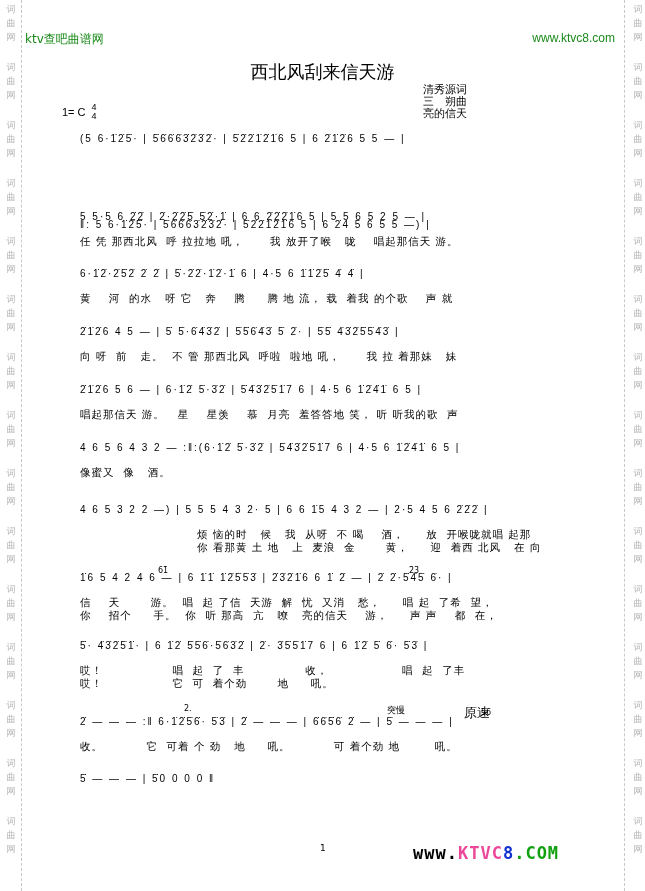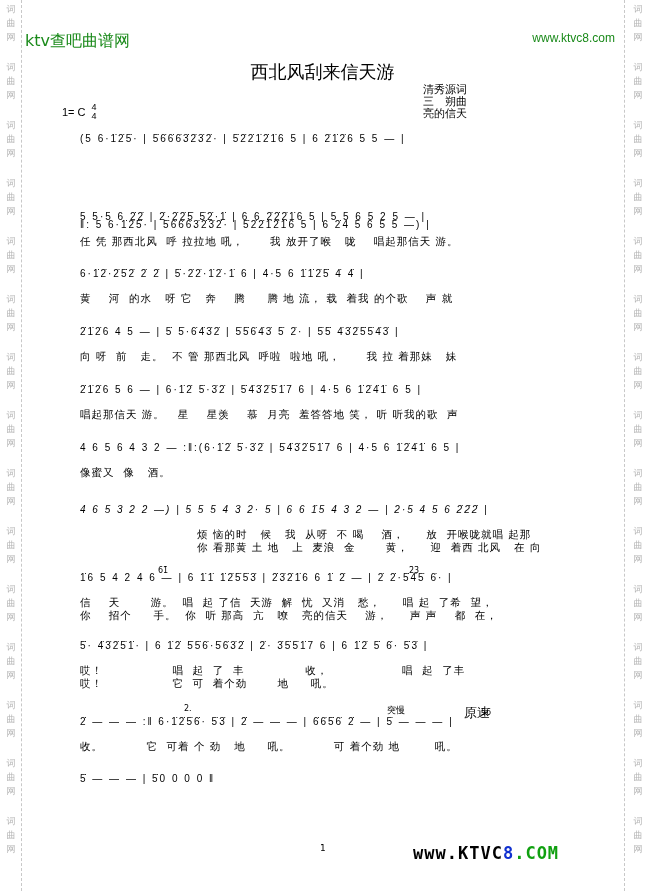--- a/index.html
+++ b/index.html
@@ -1,21 +1,21 @@
 <!DOCTYPE html>
 <html><head>
 <meta charset="utf-8">
 <style>
   html, body { margin: 0; padding: 0; background: #ffffff; }
   body { width: 645px; height: 891px; position: relative; overflow: hidden;
          font-family: "DejaVu Sans", "Liberation Sans", sans-serif; color: #000; }
   .vline { position: absolute; top: 0; bottom: 0; width: 0; border-left: 1px dashed #c8c8c8; }
   .wm-col { position: absolute; top: 0; width: 18px; }
   .wm { position: absolute; font-size: 9px; color: #b4b4b4; line-height: 14px; text-align: center; width: 18px; }
-  .site-left { position: absolute; left: 25px; top: 31px; font-size: 16px; color: #1a8a1a; }
+  .site-left { position: absolute; left: 25px; top: 31px; font-size: 12px; color: #1a8a1a; }
   .site-right { position: absolute; right: 30px; top: 31px; font-size: 12px; color: #1a8a1a; font-family: "Liberation Sans", sans-serif; }
   .title { position: absolute; left: 0; right: 0; top: 60px; text-align: center; font-size: 18px; }
   .credits { position: absolute; left: 423px; top: 84px; font-size: 11px; line-height: 12px; }
   .key { position: absolute; left: 62px; top: 103px; font-size: 11px; display: flex; align-items: center; gap: 6px; font-family: "Liberation Sans", sans-serif; }
   .ts { display: inline-flex; flex-direction: column; font-size: 9px; line-height: 9px; text-align: center; }
   .notes { position: absolute; left: 80px; font-family: "Liberation Sans", sans-serif; font-size: 10px; letter-spacing: 2px; white-space: pre; }
   .lyr { position: absolute; left: 80px; font-size: 10.5px; white-space: pre; letter-spacing: 1px; }
   .small { position: absolute; font-size: 8px; }
   .footer-num { position: absolute; left: 320px; top: 843px; font-size: 9px; }
   .footer-url { position: absolute; left: 413px; top: 843px; font-size: 17px; font-weight: bold; letter-spacing: 1px; font-family: "DejaVu Sans Mono", monospace; }
@@ -145,21 +145,21 @@
     <div class="notes" style="top: 211px;">5 5·5 6 2̇2̇ | 2̇·2̇2̇5̇ 5̇2̇·1̇ | 6 6 2̇2̇2̇1̇6 5 | 5 5 6 5 2 5 — |</div>
     <div class="lyr" style="top: 235px;">任 凭 那西北风  呼 拉拉地 吼，      我 放开了喉   咙    唱起那信天 游。</div>
     <div class="notes" style="top: 268px; text-align: center;">6·1̇2̇·2̇5̇2̇ 2̇ 2̇ | 5̇·2̇2̇·1̇2̇·1̇ 6 | 4·5 6 1̇1̇2̇5̇ 4̇ 4̇ |</div>
     <div class="lyr" style="top: 292px;">黄    河  的水   呀 它   奔    腾     腾 地 流， 载  着我 的个歌    声 就</div>
     <div class="notes" style="top: 326px; text-align: center;">2̇1̇2̇6 4 5 — | 5̇ 5̇·6̇4̇3̇2̇ | 5̇5̇6̇4̇3̇ 5̇ 2̇· | 5̇5̇ 4̇3̇2̇5̇5̇4̇3̇ |</div>
     <div class="lyr" style="top: 350px;">向 呀  前   走。  不 管 那西北风  呼啦  啦地 吼，      我 拉 着那妹   妹</div>
     <div class="notes" style="top: 384px;">2̇1̇2̇6 5 6 — | 6·1̇2̇ 5̇·3̇2̇ | 5̇4̇3̇2̇5̇1̇7 6 | 4·5 6 1̇2̇4̇1̇ 6 5 |</div>
     <div class="lyr" style="top: 408px;">唱起那信天 游。   星    星羡    慕  月亮  羞答答地 笑， 听 听我的歌  声</div>
     <div class="notes" style="top: 442px;">4 6 5 6 4 3 2 — :‖:(6·1̇2̇ 5̇·3̇2̇ | 5̇4̇3̇2̇5̇1̇7 6 | 4·5 6 1̇2̇4̇1̇ 6 5 |</div>
     <div class="lyr" style="top: 466px;">像蜜又  像   酒。</div>
-    <div class="notes" style="top: 504px; font-style: italic;">4 6 5 3 2 2 —) | 5 5 5 4 3 2· 5 | 6 6 1̇5 4 3 2 — | 2·5 4 5 6 2̇2̇2̇ |</div>
+    <div class="notes" style="top: 504px;">4 6 5 3 2 2 —) | 5 5 5 4 3 2· 5 | 6 6 1̇5 4 3 2 — | 2·5 4 5 6 2̇2̇2̇ |</div>
     <div class="lyr" style="top: 528px;">                           烦 恼的时   候   我  从呀  不 喝    酒，     放  开喉咙就唱 起那</div>
     <div class="lyr" style="top: 541px;">                           你 看那黄 土 地   上  麦浪  金       黄，     迎  着西 北风   在 向</div>
     <div class="notes" style="top: 572px;">1̇6 5 4 2 4 6 — | 6 1̇1̇ 1̇2̇5̇5̇3̇ | 2̇3̇2̇1̇6 6 1̇ 2̇ — | 2̇ 2̇·5̇4̇5̇ 6̇· |</div>
     <div class="lyr" style="top: 596px;">信    天       游。  唱  起 了信  天游  解  忧  又消   愁，     唱 起  了希  望，</div>
     <div class="lyr" style="top: 609px;">你    招个     手。  你  听 那高  亢   嘹   亮的信天    游，     声 声    都  在，</div>
     <div class="notes" style="top: 640px;">5̇· 4̇3̇2̇5̇1̇· | 6 1̇2̇ 5̇5̇6̇·5̇6̇3̇2̇ | 2̇· 3̇5̇5̇1̇7 6 | 6 1̇2̇ 5̇ 6̇· 5̇3̇ |</div>
     <div class="lyr" style="top: 664px;">哎！                唱  起  了  丰              收，                 唱  起  了丰</div>
     <div class="lyr" style="top: 677px;">哎！                它  可  着个劲       地     吼。</div>
     <div class="notes" style="top: 716px;">2̇ — — — :‖ 6·1̇2̇5̇6̇· 5̇3̇ | 2̇ — — — | 6̇6̇5̇6̇ 2̇ — | 5̇ — — — |</div>
     <div class="lyr" style="top: 740px;">收。          它  可着 个 劲   地     吼。          可 着个劲 地        吼。</div>
@@ -167,13 +167,13 @@
   </div>
 
 <div class="small" style="left:184px;top:704px;">2.</div>
 <div class="small" style="left:387px;top:704px;font-size:9px;">突慢</div>
 <div class="small" style="left:464px;top:704px;font-size:13px;">原速</div>
 <div class="small" style="left:158px;top:566px;">61̇</div>
 <div class="small" style="left:409px;top:566px;">2̇3̇</div>
 <div class="small" style="left:481px;top:708px;">56</div>
 
 <div class="footer-num">1</div>
-<div class="footer-url" id="footer-logo"><span style="color: rgb(0, 0, 0);">www.</span><span style="color: #000000;">KTVC</span><span style="color: rgb(16, 48, 208);">8</span><span style="color: rgb(16, 160, 16);">.COM</span></div>
+<div class="footer-url" id="footer-logo"><span style="color: rgb(0, 0, 0);">www.</span><span style="color: #ec4899;">KTVC</span><span style="color: rgb(16, 48, 208);">8</span><span style="color: rgb(16, 160, 16);">.COM</span></div>
 
 </body></html>

